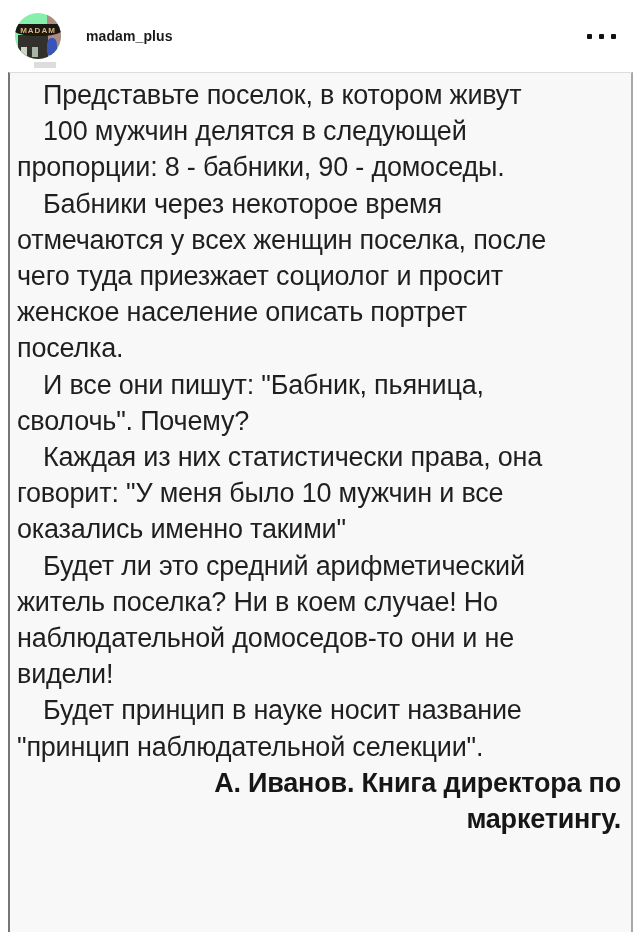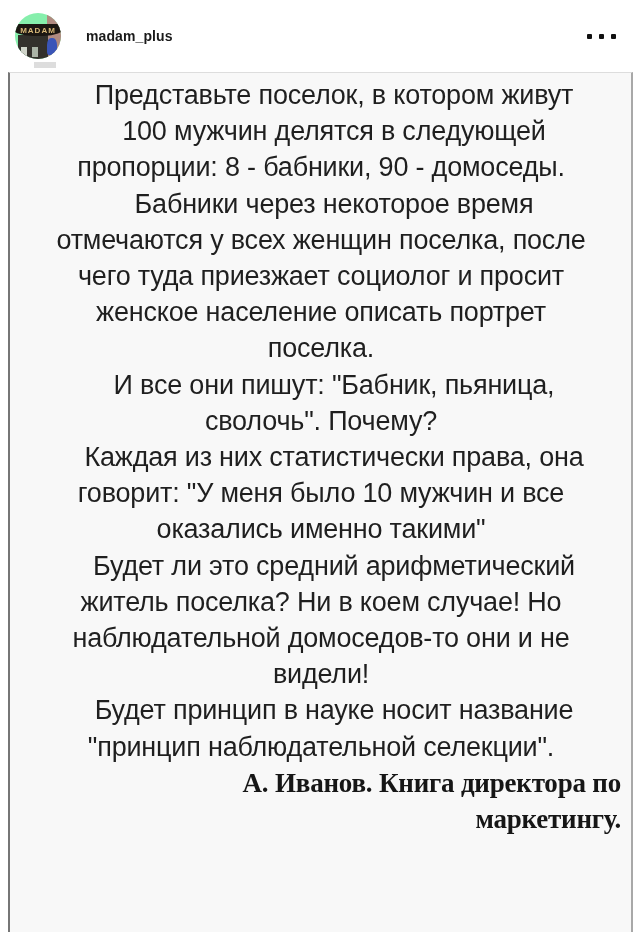--- a/index.html
+++ b/index.html
@@ -104,24 +104,24 @@
     width: 22px; height: 6px;
     background: #c7c7c7;
     opacity: 0.6;
   }
   .post-text {
     font-size: 27px;
     line-height: 36.2px;
     color: #1f1f1f;
     letter-spacing: -0.2px;
   }
-  .line { white-space: nowrap; text-align: center; }
+  .line { white-space: nowrap; }
   .line.indent { padding-left: 26px; }
   .line.right { text-align: right; padding-right: 4px; }
-  .line.bold { font-weight: bold; color: #161616; font-family: Liberation Serif, serif; }
+  .line.bold { font-weight: bold; color: #161616; }
 </style>
 </head>
 <body>
 
 <div class="header">
   <div class="avatar">
     <div class="brick-right"></div>
     <div class="storefront"></div>
     <div class="glass1"></div>
     <div class="glass2"></div>

